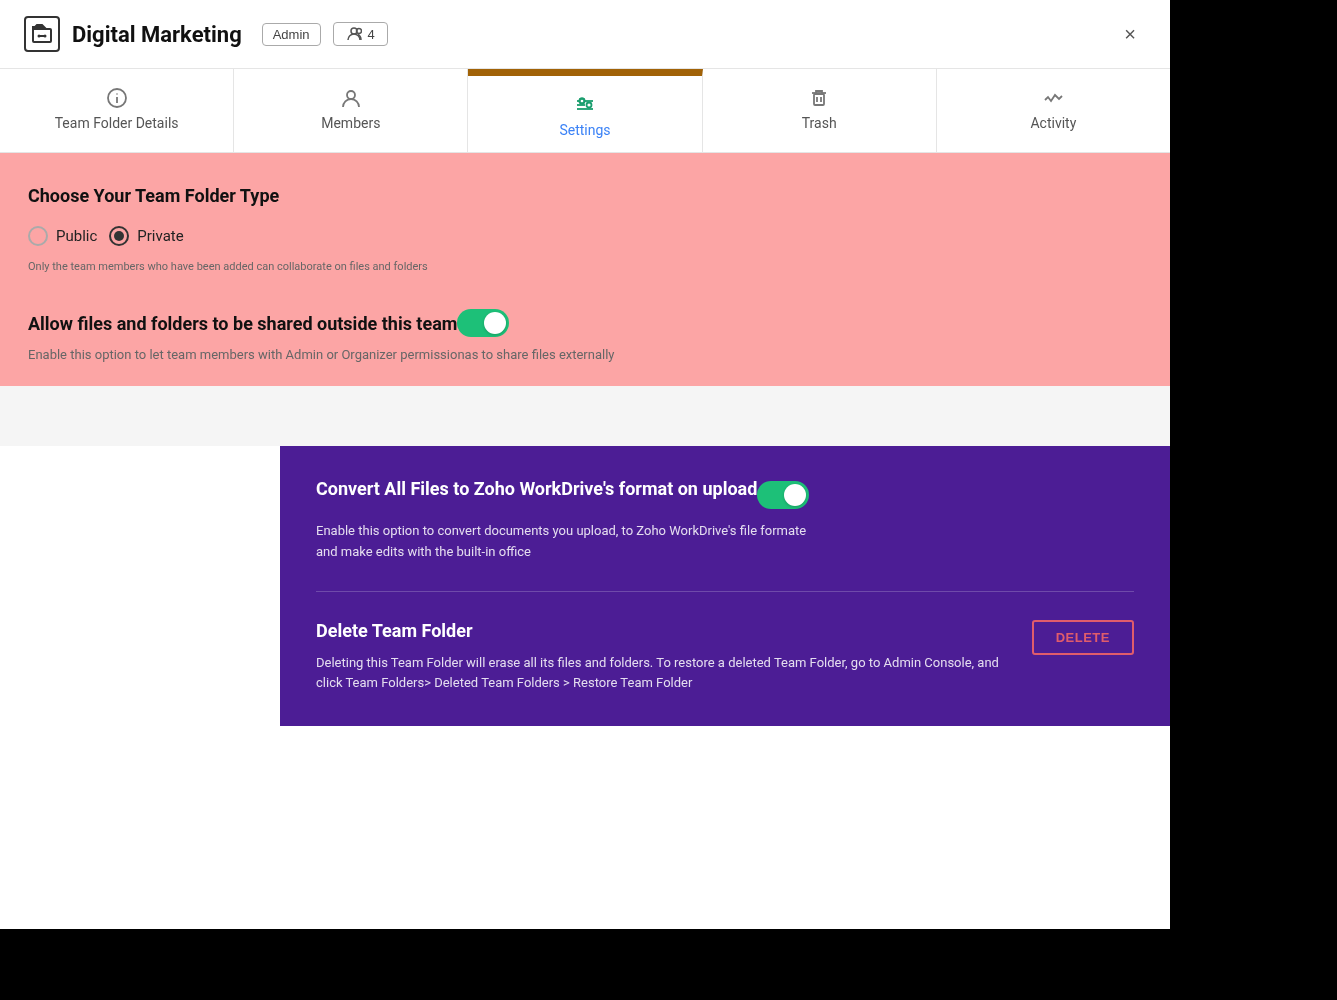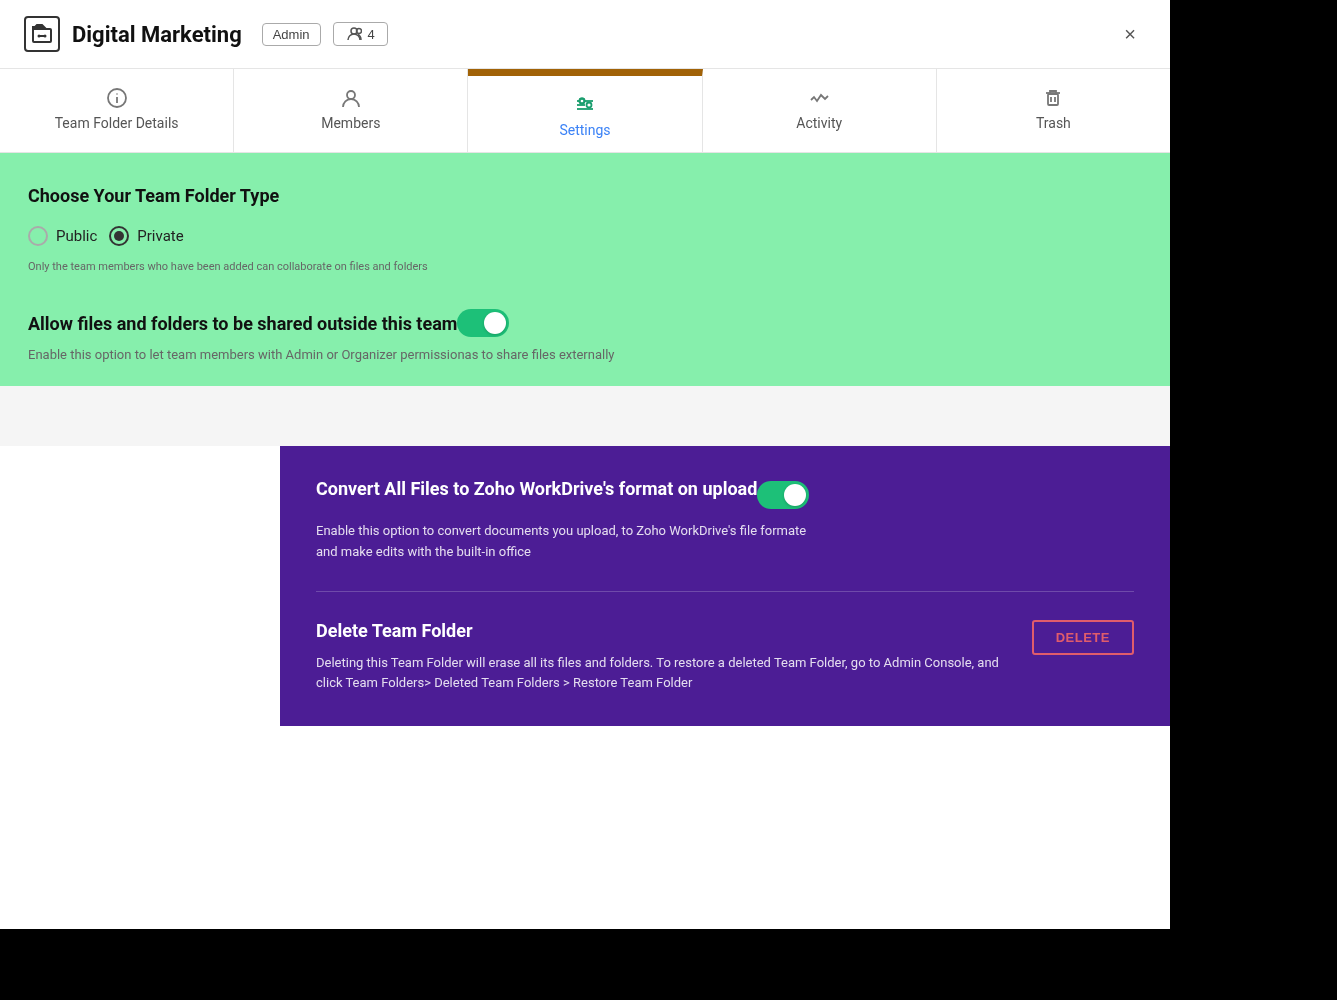--- a/index.html
+++ b/index.html
@@ -97,21 +97,21 @@
       color: #3b82f6;
       border-top: 7px solid #a16207;
     }
     .tab-icon {
       font-size: 20px;
     }
     .tab.active .tab-icon { color: #1a9e6e; }
     
     .content {
       padding: 32px 28px 24px;
-      background: #86efac;
+      background: #fca5a5;
     }
     .section-title {
       font-size: 18px;
       font-weight: 700;
       color: #111;
       margin-bottom: 20px;
     }
     .radio-group {
       display: flex;
       gap: 12px;
@@ -329,37 +329,37 @@
           <circle cx="8" cy="7" r="2.5" fill="white"></circle>
           <circle cx="8" cy="7" r="2.5"></circle>
         </svg>
       </span>
       <span>Settings</span>
     </div>
 
     <div class="tab">
       <span class="tab-icon svg-icon">
         <svg width="22" height="22" viewBox="0 0 22 22" fill="none" stroke="#777" stroke-width="1.8">
-          <polyline points="3,13 6,10 9,14 13,8 17,12 20,9"></polyline>
-        </svg>
-      </span>
-      <span>Activity</span>
-    </div>
-
-    <div class="tab">
-      <span class="tab-icon svg-icon">
-        <svg width="22" height="22" viewBox="0 0 22 22" fill="none" stroke="#777" stroke-width="1.8">
           <line x1="4" y1="6" x2="18" y2="6"></line>
           <path d="M8 6V4h6v2"></path>
           <rect x="6" y="7" width="10" height="11" rx="1"></rect>
           <line x1="9" y1="10" x2="9" y2="15"></line>
           <line x1="13" y1="10" x2="13" y2="15"></line>
         </svg>
       </span>
       <span>Trash</span>
+    </div>
+
+    <div class="tab">
+      <span class="tab-icon svg-icon">
+        <svg width="22" height="22" viewBox="0 0 22 22" fill="none" stroke="#777" stroke-width="1.8">
+          <polyline points="3,13 6,10 9,14 13,8 17,12 20,9"></polyline>
+        </svg>
+      </span>
+      <span>Activity</span>
     </div>
 
   </div>
 
   <div class="content">
     <div class="section-title">Choose Your Team Folder Type</div>
     <div class="radio-group">
       <label class="radio-label">
         <div class="radio-outer"></div>
         <span>Public</span>

